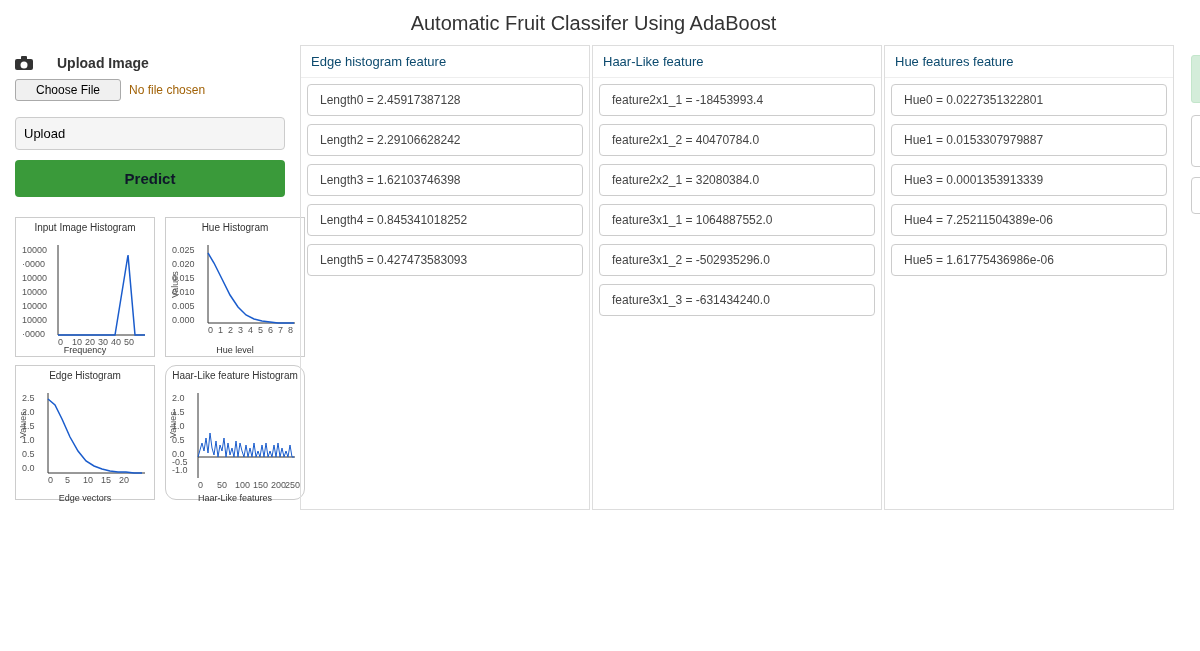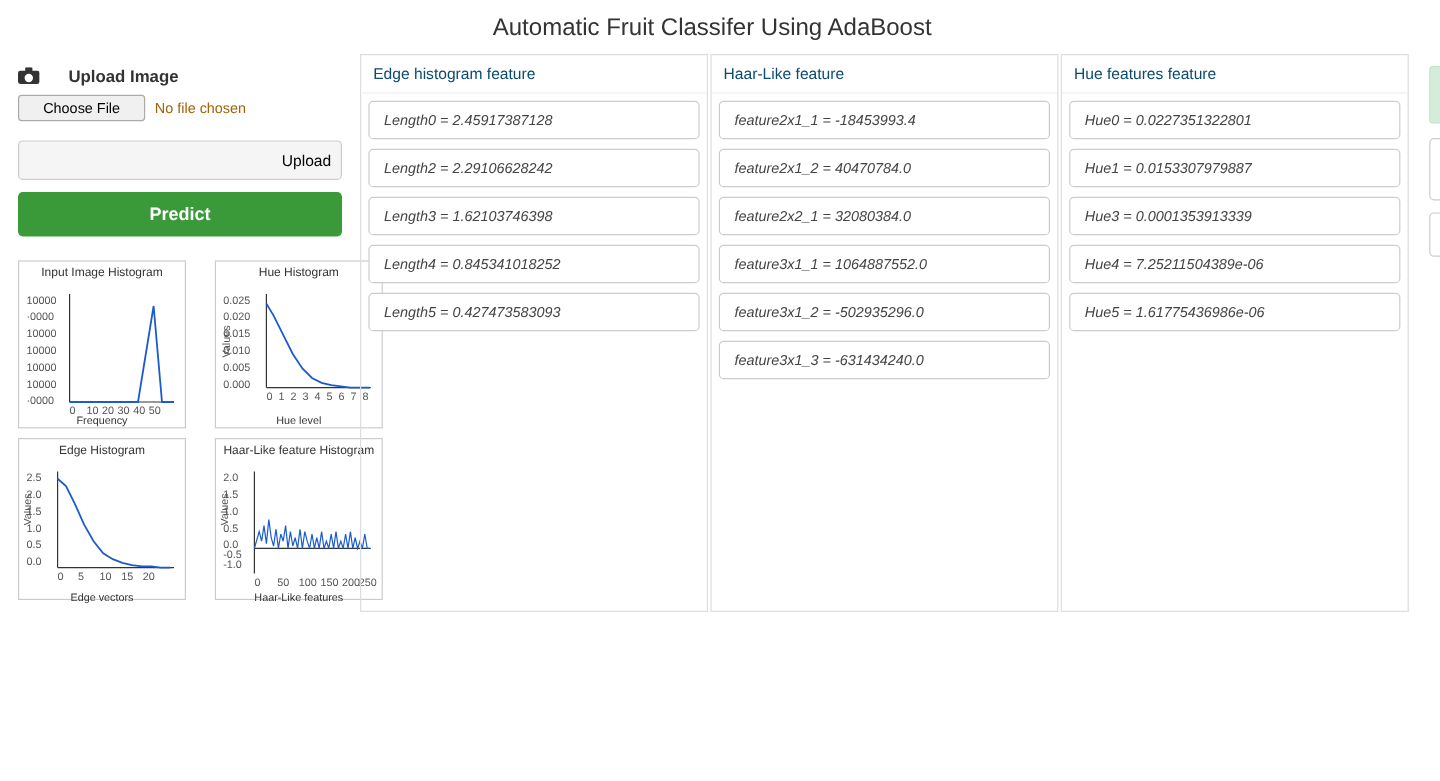--- a/index.html
+++ b/index.html
@@ -63,47 +63,47 @@
     .upload-btn {
       display: block;
       width: 100%;
       padding: 8px;
       border: 1px solid #ccc;
       background: #f5f5f5;
       border-radius: 4px;
       cursor: pointer;
       font-size: 13px;
       margin-bottom: 10px;
-      text-align: right;
+      text-align: left;
     }
 
     .predict-btn {
       display: block;
       width: 100%;
       padding: 10px;
       background: #3a9a3a;
-      color: #ffffff;
+      color: #0f172a;
       border: none;
       border-radius: 4px;
       cursor: pointer;
       font-size: 15px;
       font-weight: bold;
       margin-bottom: 20px;
     }
 
     
     .charts-area {
       display: flex;
       flex-direction: column;
       gap: 8px;
     }
 
     .charts-row {
       display: flex;
-      gap: 24px;
+      gap: 10px;
     }
 
     .chart-container {
       border: 1px solid #ccc;
       background: #fff;
       padding: 4px;
       width: 135px;
       height: 135px;
       position: relative;
     }
@@ -143,21 +143,20 @@
     }
 
     .feature-item {
       border: 1px solid #ccc;
       border-radius: 4px;
       padding: 8px 12px;
       margin-bottom: 8px;
       font-size: 12px;
       color: #444;
       background: #fff;
-      font-style: italic;
     }
 
     
     .right-panel {
       flex: 1;
       padding: 10px 15px;
       min-width: 320px;
     }
 
     .result-header {
@@ -308,21 +307,21 @@
 
             <text x="28" y="100" class="axis-label">0</text>
             <text x="45" y="100" class="axis-label">5</text>
             <text x="63" y="100" class="axis-label">10</text>
             <text x="81" y="100" class="axis-label">15</text>
             <text x="99" y="100" class="axis-label">20</text>
           </svg>
           <div style="font-size:9px;text-align:center;margin-top:-8px;">Edge vectors</div>
         </div>
 
-        <div class="chart-container" style="width:140px;height:135px;">
+        <div class="chart-container" style="width:140px;height:135px;border-radius:11px;">
           <div class="chart-title">Haar-Like feature Histogram</div>
           <svg width="130" height="115" viewBox="0 0 130 115">
 
             <text x="2" y="18" class="axis-label">2.0</text>
             <text x="2" y="32" class="axis-label">1.5</text>
             <text x="2" y="46" class="axis-label">1.0</text>
             <text x="2" y="60" class="axis-label">0.5</text>
             <text x="2" y="74" class="axis-label">0.0</text>
             <text x="2" y="82" class="axis-label">-0.5</text>
             <text x="2" y="90" class="axis-label">-1.0</text>

